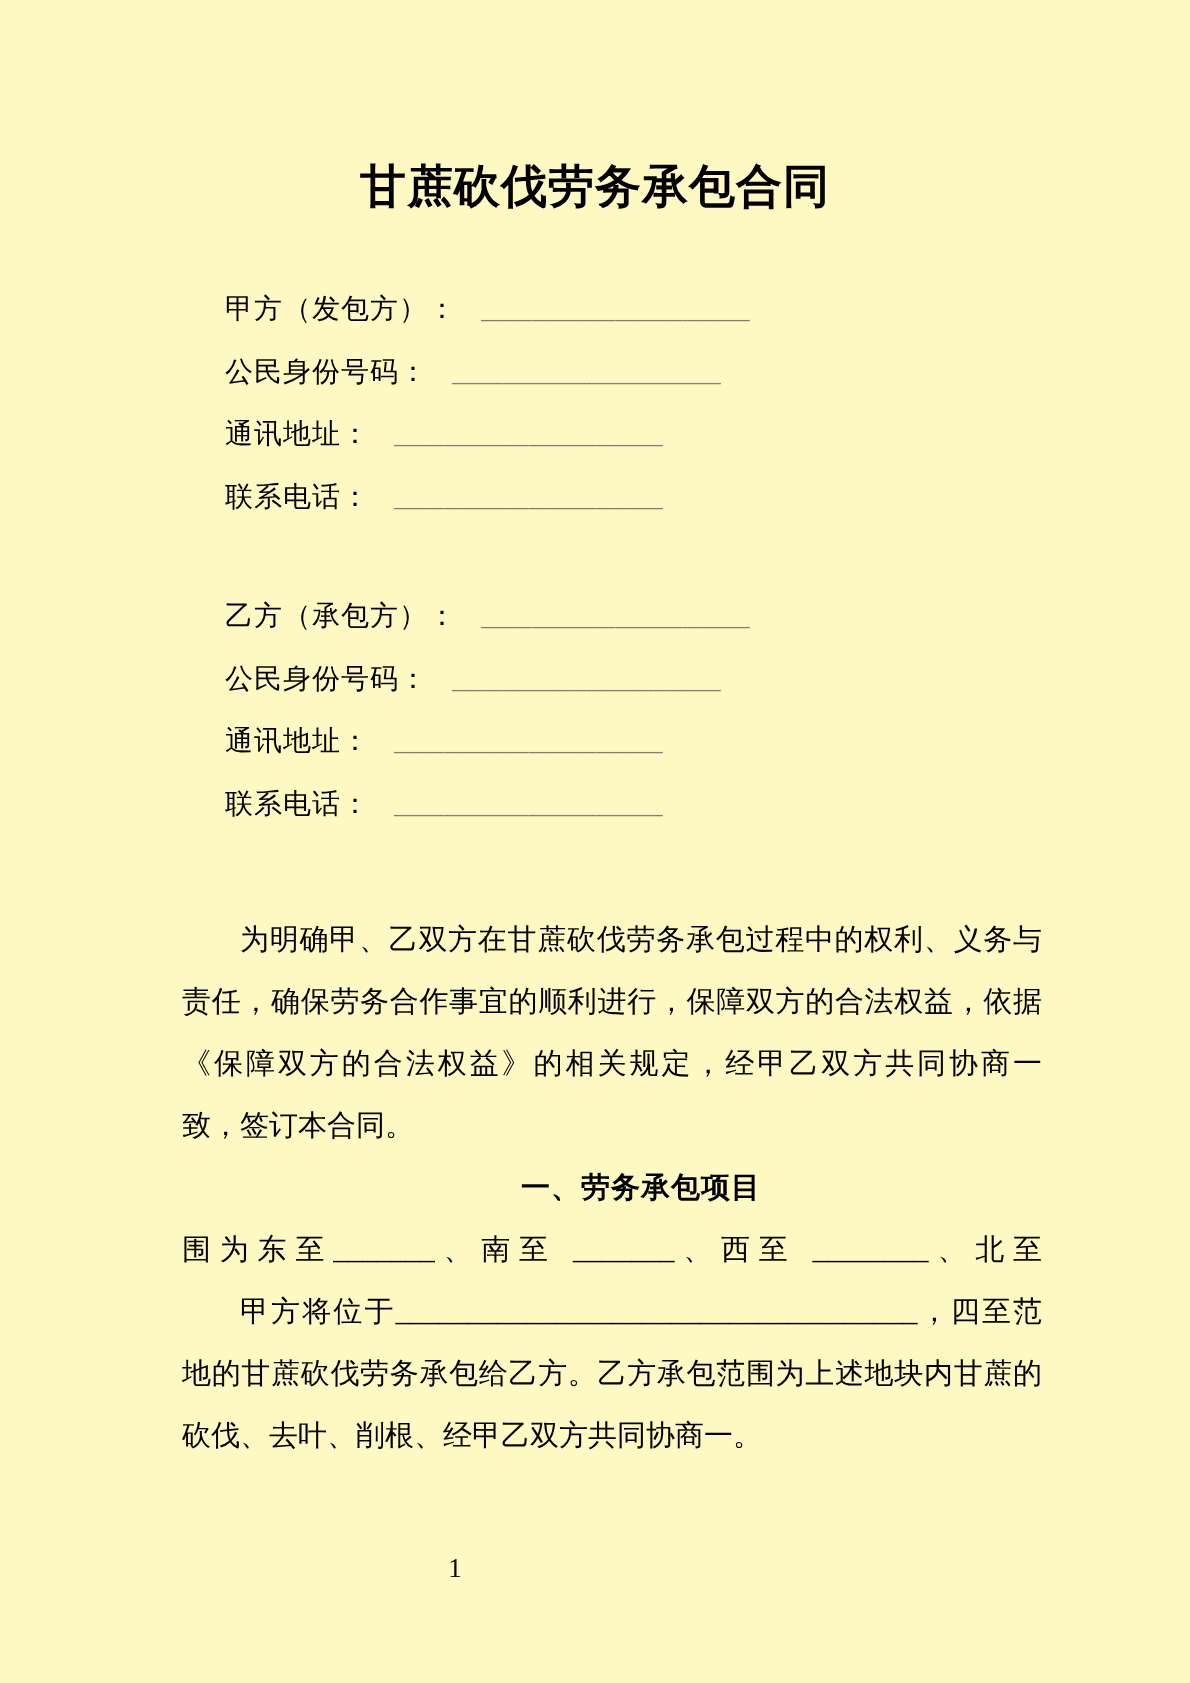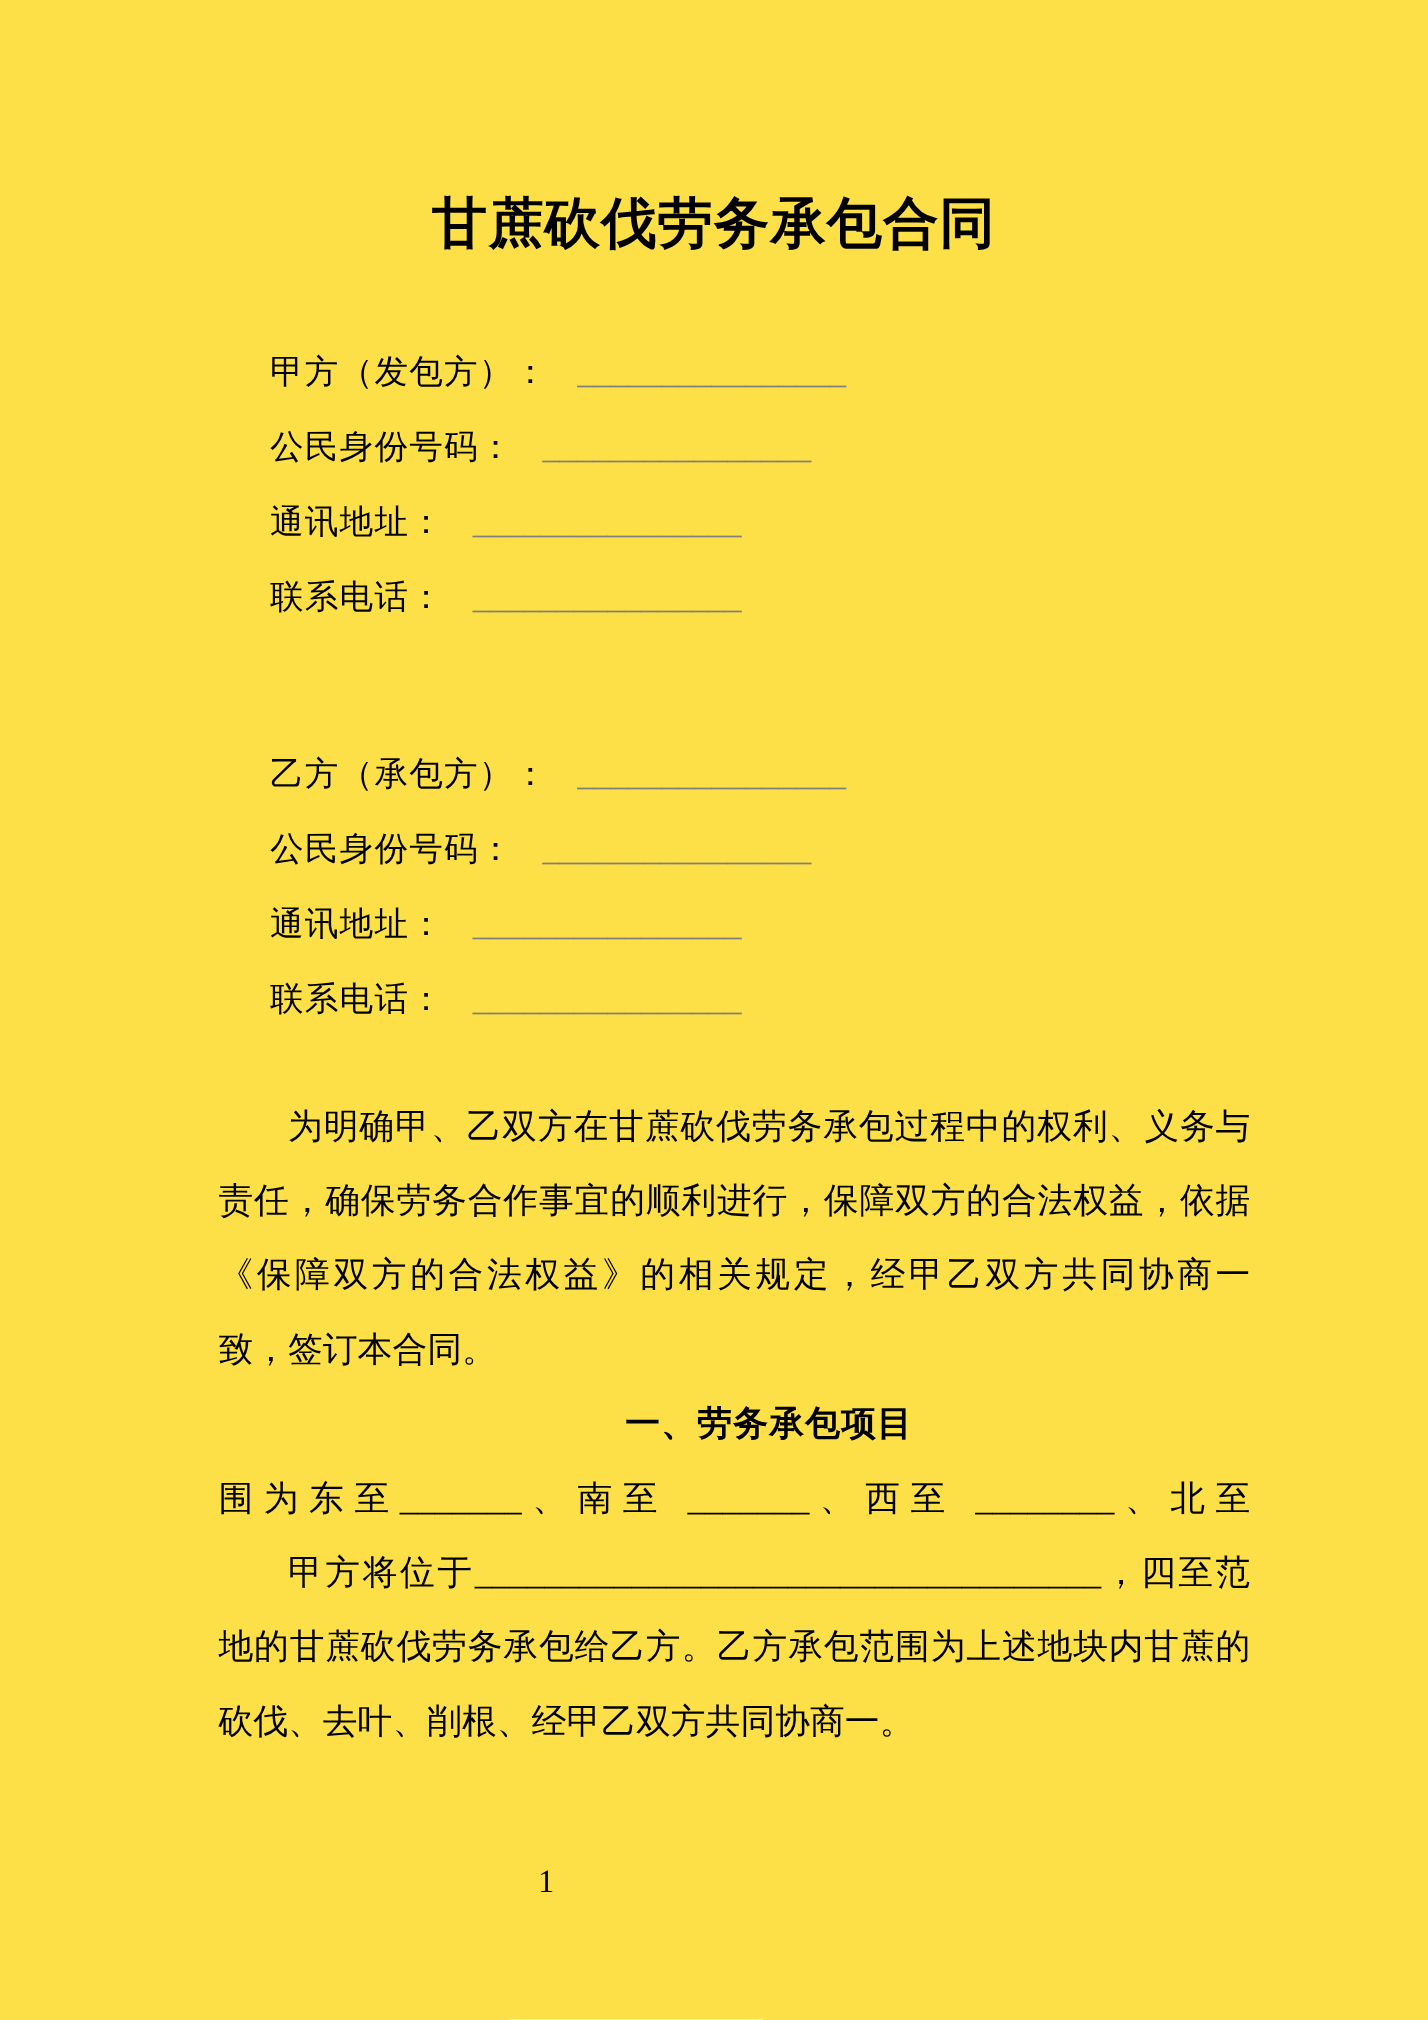--- a/index.html
+++ b/index.html
@@ -4,21 +4,21 @@
 <style>
   html, body {
     margin: 0;
     padding: 0;
     background: #ffffff;
   }
   .page {
     position: relative;
     width: 1190px;
     height: 1683px;
-    background: #fde047;
+    background: #fef9c3;
     color: #000000;
     font-family: "Liberation Serif", "DejaVu Serif", serif;
     overflow: hidden;
   }
   .doc-title {
     position: absolute;
     top: 158px;
     left: 0;
     width: 100%;
     margin: 0;
@@ -26,26 +26,27 @@
     font-size: 46px;
     line-height: 1.25;
     font-weight: 700;
     letter-spacing: 1px;
   }
   .party-block {
     position: absolute;
     left: 225px;
   }
   .party-a { top: 280px; }
-  .party-b { top: 615px; }
+  .party-b { top: 587px; }
   .party-row {
     height: 62.5px;
     line-height: 62.5px;
     font-size: 28px;
     white-space: nowrap;
+    font-family: Liberation Mono, monospace;
   }
   .party-label {
     letter-spacing: 1px;
   }
   .party-blank {
     margin-left: 24px;
     color: #7e7e7e;
     letter-spacing: 0;
   }
   .body-flow {

